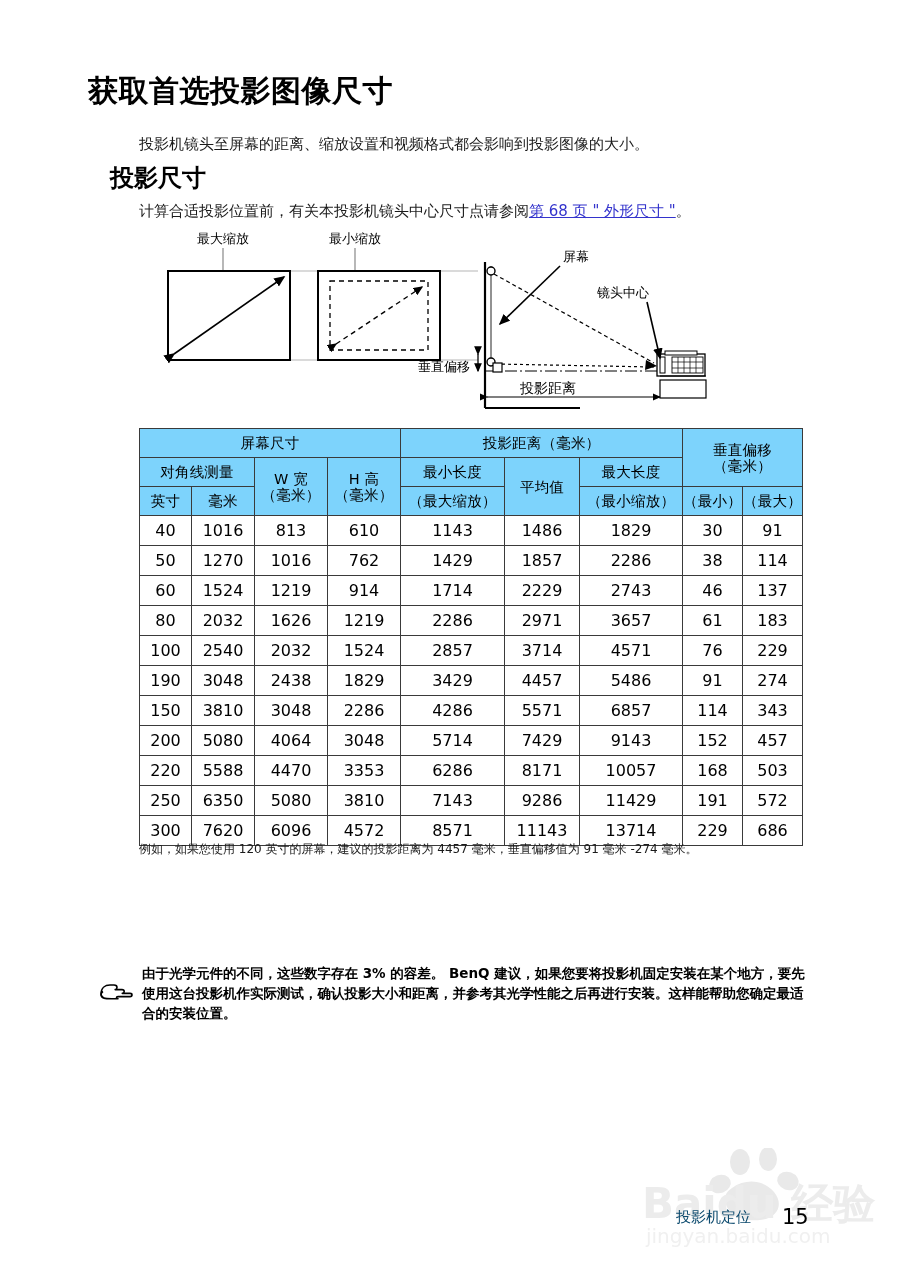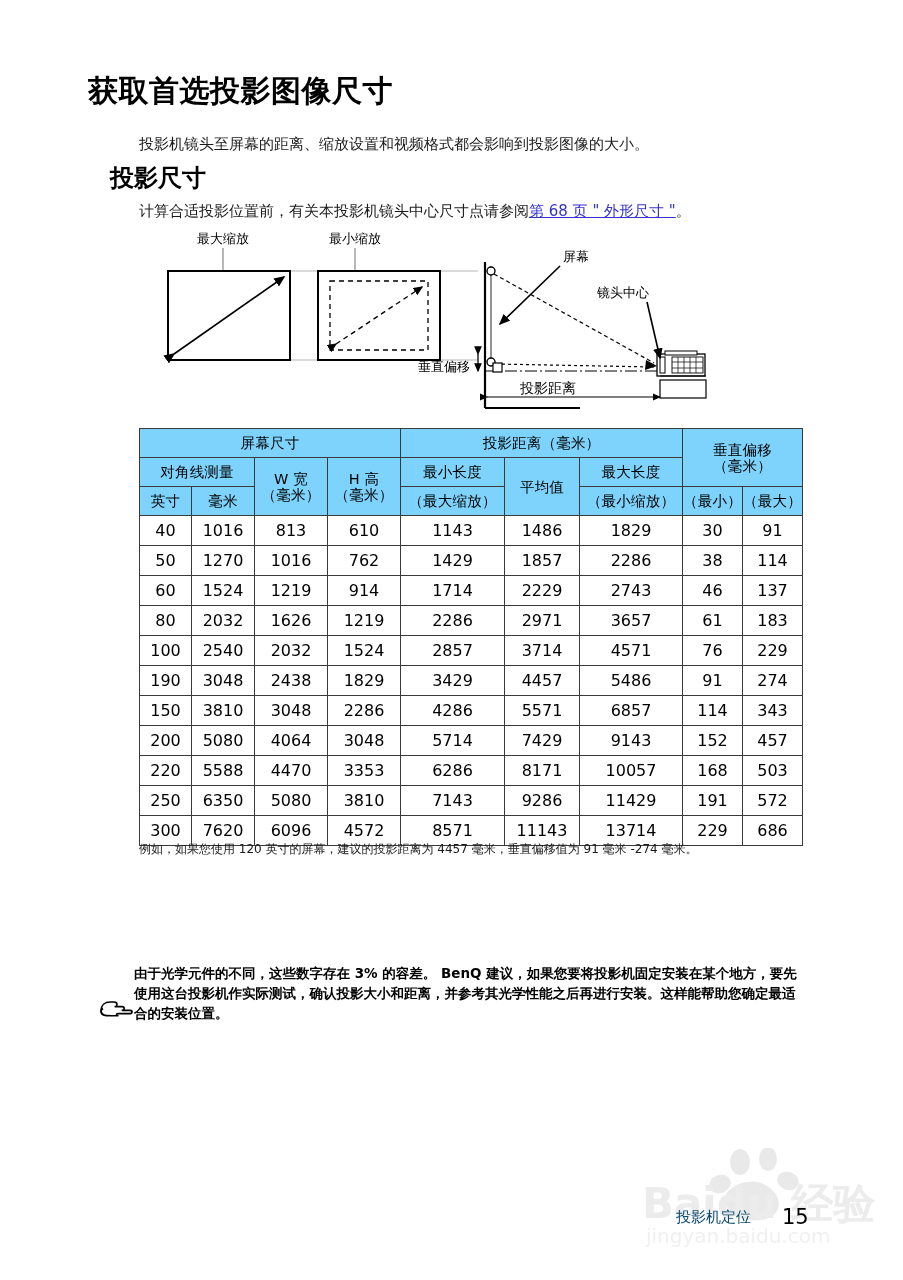--- a/index.html
+++ b/index.html
@@ -120,21 +120,22 @@
   }
   .para1 { left: 139px; top: 838px; }
   .para2 { left: 139px; top: 885px; }
 
   .note {
     position: absolute;
     left: 98px;
     top: 963px;
     width: 710px;
     display: flex;
-    align-items: flex-end;
+    gap: 8px;
+    align-items: center;
   }
   .note-icon {
     flex: 0 0 auto;
     width: 36px;
     height: 24px;
     margin-top: 2px;
   }
   .note-text {
     font-size: 13.5px;
     font-weight: bold;

